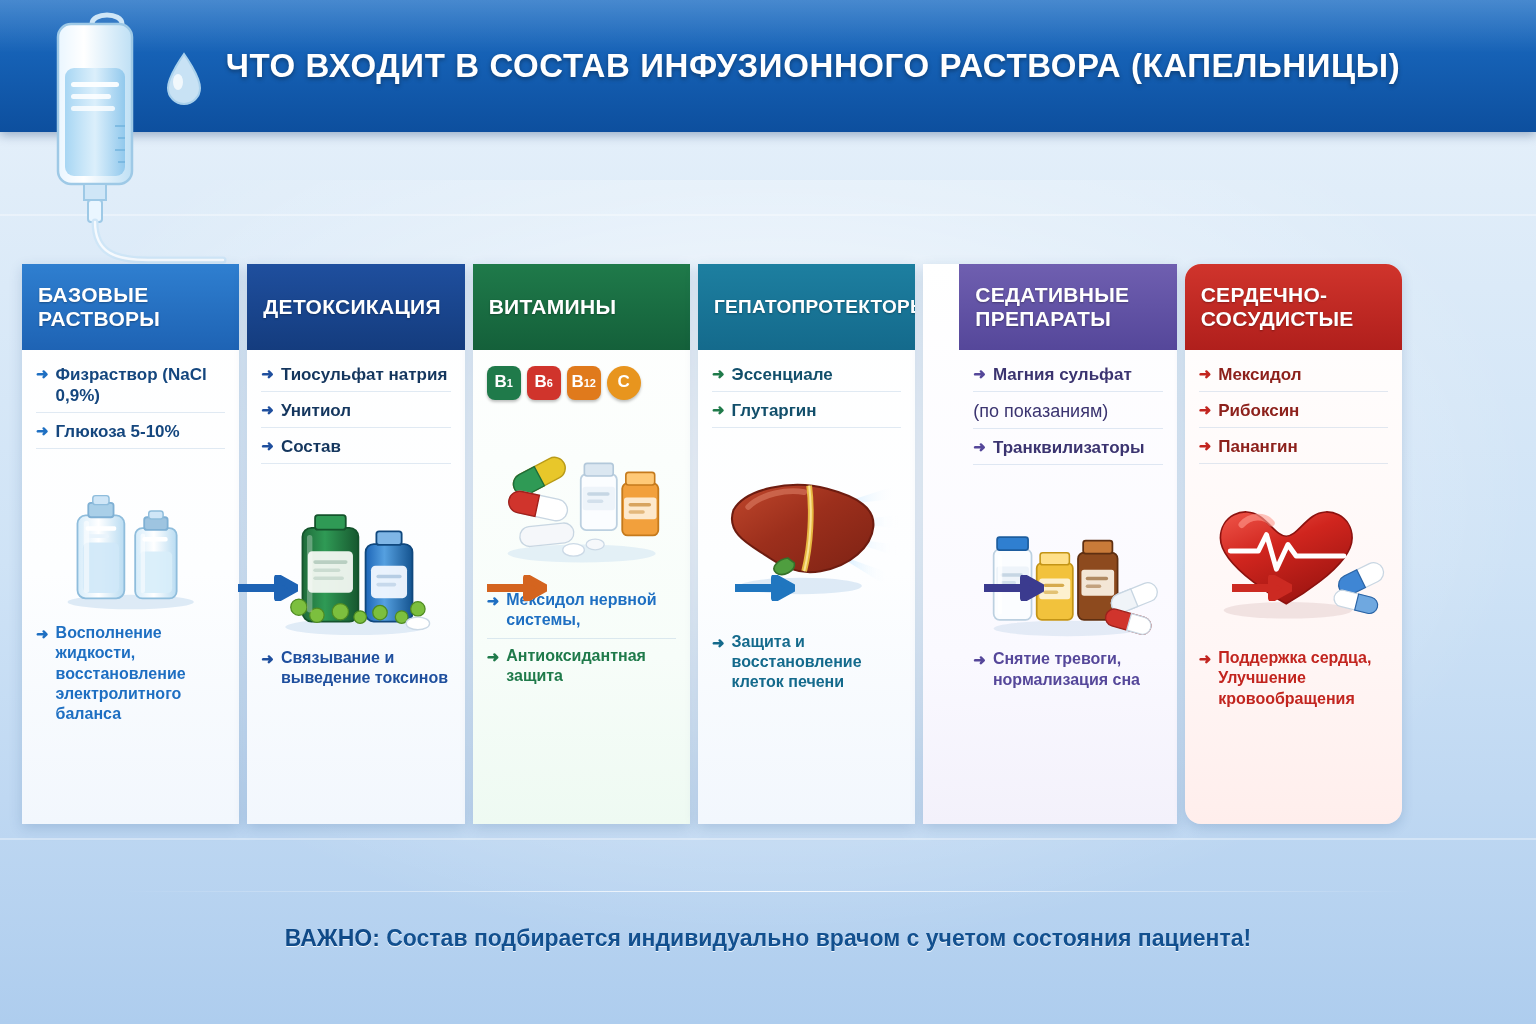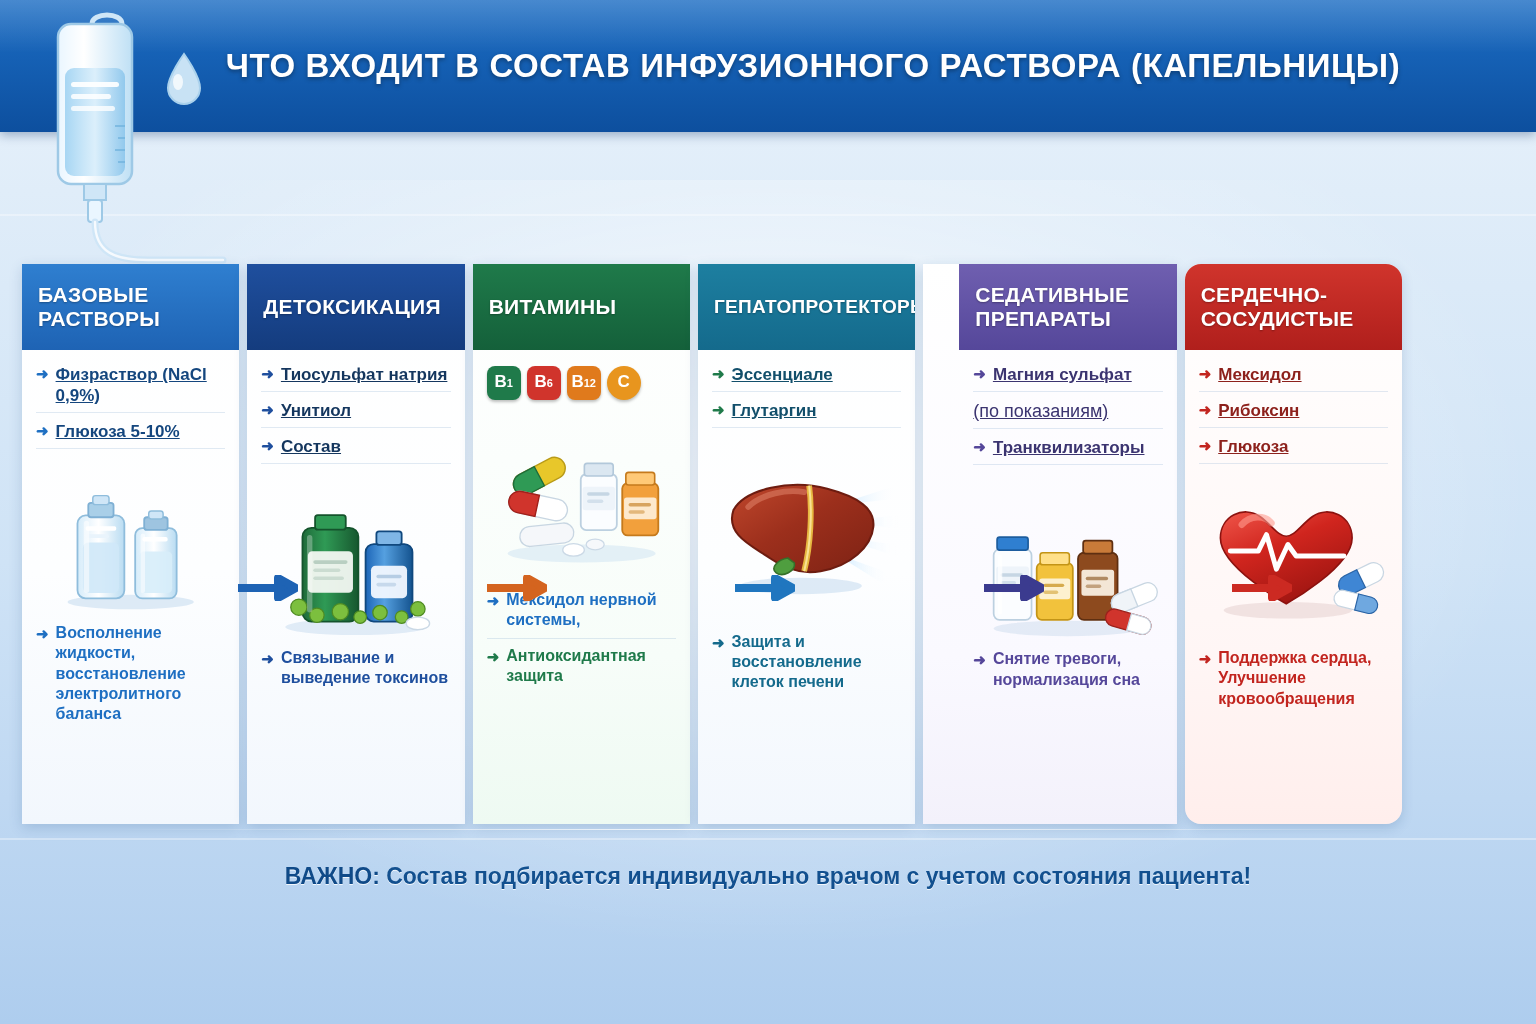--- a/index.html
+++ b/index.html
@@ -136,21 +136,20 @@
     font-size: 15px;
     line-height: 1.25;
     font-weight: bold;
     margin-top: 1px;
   }
   .bullet .txt {
     font-size: 17px;
     line-height: 1.24;
     color: #14365e;
     font-weight: 600;
-    text-decoration: underline;
   }
   .bullet.note .txt {
     font-size: 18px;
     font-weight: 500;
     color: #3a5a80;
   }
   .art {
     position: relative;
     height: 150px;
     margin: 4px 0 6px 0;
@@ -223,21 +222,21 @@
     box-shadow: 0 2px 3px rgba(0,0,0,0.25);
     padding-top: 6px;
     box-sizing: border-box;
   }
   .vit sub { font-size: 11px; }
 
   
   .footer {
     position: absolute;
     left: 0;
-    top: 821px;
+    top: 883px;
     width: 1536px;
     height: 110px;
     display: flex;
     align-items: center;
     justify-content: center;
   }
   .footer-line {
     position: absolute;
     left: 120px; right: 120px;
     top: 8px;
@@ -637,21 +636,21 @@
         <div class="bullet">
           <span class="arrow">➜</span>
           <span class="txt">Мексидол</span>
         </div>
         <div class="bullet">
           <span class="arrow">➜</span>
           <span class="txt">Рибоксин</span>
         </div>
         <div class="bullet">
           <span class="arrow">➜</span>
-          <span class="txt">Глюкоза</span>
+          <span class="txt">Панангин</span>
         </div>
         <div class="art" style="height:160px;">
           <svg width="100%" height="160" viewBox="0 0 230 160" preserveAspectRatio="xMidYMid meet">
             <defs>
               <linearGradient id="heartG" x1="0" y1="0" x2="0.6" y2="1">
                 <stop offset="0%" stop-color="#f0564a"></stop>
                   <stop offset="45%" stop-color="#d0251e"></stop>
                   <stop offset="100%" stop-color="#9e1511"></stop>
               </linearGradient>
             </defs>

